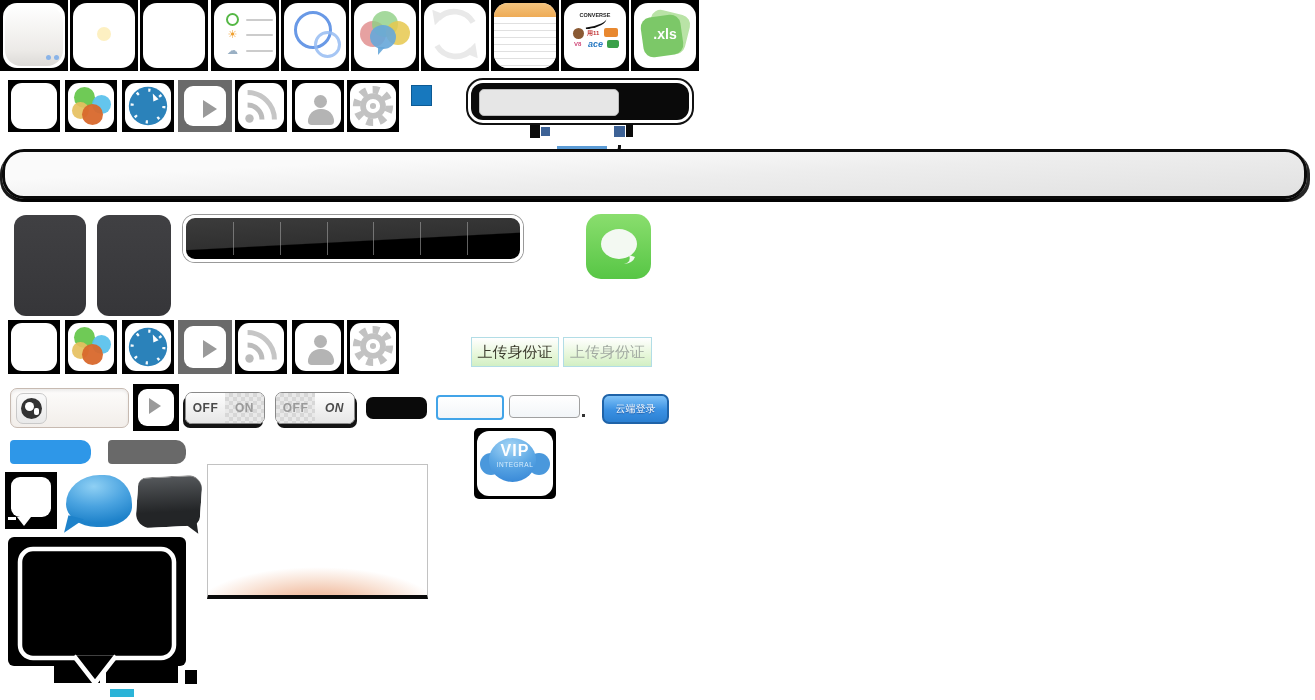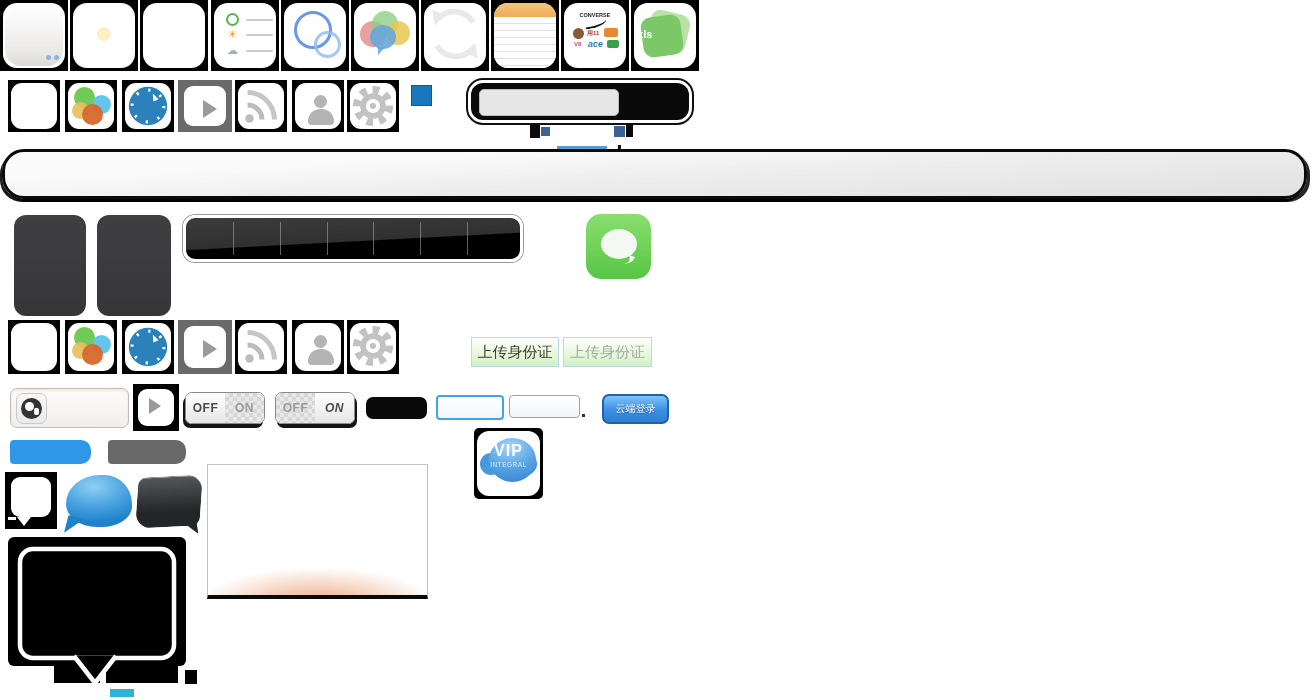--- a/index.html
+++ b/index.html
@@ -26,22 +26,22 @@
   .ic-sync{background:linear-gradient(#464b51,#33373c);}
   .ic-notes-band{position:absolute;top:0;left:0;right:0;height:14px;background:linear-gradient(#f4c47e,#eeab56);}
   .ic-notes-lines{position:absolute;top:14px;left:0;right:0;bottom:0;
        background:repeating-linear-gradient(#ffffff 0 6px,#e0e0e0 6px 7px);}
   .ic-brands{background:#606060;}
   .brand-circle{position:absolute;inset:5px;border-radius:50%;background:#fff;overflow:hidden;}
   .ic-xls-back{position:absolute;width:40px;height:40px;left:14px;top:9px;border-radius:10px;
        background:#b9e3a6;transform:rotate(14deg);}
   .ic-xls-front{position:absolute;width:40px;height:40px;left:8px;top:13px;border-radius:10px;
        background:#7cc868;transform:rotate(-8deg);}
-  .xls-label{position:absolute;inset:0;color:#fff;font-size:11px;font-weight:bold;
-       line-height:62px;}
+  .xls-label{position:absolute;inset:0;color:#fff;font-size:14px;font-weight:bold;
+       text-align:center;line-height:62px;}
   
   .play-sq{position:absolute;inset:6px;border-radius:9px;background:#fff;}
   .tri{width:0;height:0;border-top:9px solid transparent;border-bottom:9px solid transparent;
        border-left:14px solid #9a9a9a;position:absolute;left:19px;top:14px;}
   .person-head{position:absolute;width:13px;height:13px;border-radius:50%;background:#b4b4b4;left:19px;top:12px;}
   .person-body{position:absolute;width:26px;height:16px;border-radius:13px 13px 4px 4px;background:#b4b4b4;left:13px;top:26px;}
   
   .blk-searchbar{position:absolute;left:466px;top:78px;width:224px;height:43px;border:2px solid #111;
        border-radius:17px;}
   .blk-searchbar .bar{position:absolute;inset:3px;background:#0a0a0a;border-radius:12px;}
@@ -104,21 +104,21 @@
       background:linear-gradient(#54575a,#232527 70%);transform:skewX(-7deg) rotate(-3deg);
       border-top:1px solid #808080;}
   .darkbubble .tail{position:absolute;right:2px;bottom:-10px;width:0;height:0;
       border-top:16px solid #232527;border-left:14px solid transparent;transform:rotate(-12deg);}
   
   .panel{position:absolute;left:207px;top:464px;width:219px;height:130px;background:#fff;
       border:1px solid #c2c2c2;border-bottom:4px solid #0a0a0a;overflow:hidden;}
   .panel .wave{position:absolute;left:-10%;right:-10%;bottom:0;height:42px;
       background:radial-gradient(60% 130% at 50% 135%, #f2c2a8 30%, #f9e3d6 55%, rgba(255,255,255,0) 78%);}
   
-  .vipcell{position:absolute;left:474px;top:428px;width:69px;height:71px;background:#000;border-radius:5px;}
+  .vipcell{position:absolute;left:474px;top:428px;width:82px;height:71px;background:#000;border-radius:5px;}
   .vipinner{position:absolute;inset:3px;background:#fff;border-radius:12px;}
   .vipcloud{position:absolute;left:12px;top:7px;width:47px;height:44px;border-radius:50%;
       background:radial-gradient(100% 80% at 45% 20%, #a6d6f6 0%, #5aa6e4 55%, #3a8ad8 100%);}
   .vipbump{position:absolute;width:22px;height:22px;border-radius:50%;background:#4a98dc;top:22px;}
   .viptext{position:absolute;left:0;right:0;top:11px;text-align:center;color:#fff;font-weight:bold;
       font-size:16px;letter-spacing:1px;}
   .vipsub{position:absolute;left:0;right:0;top:30px;text-align:center;color:#d6ecfc;font-size:6.5px;letter-spacing:.5px;}
   
   .frag{position:absolute;}
   .bluerule{position:absolute;left:557px;top:146px;width:50px;height:3px;background:#5b9bd5;}

